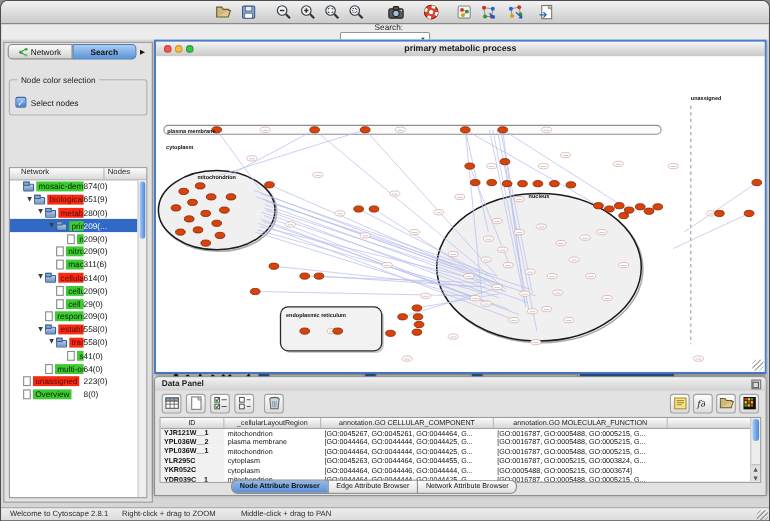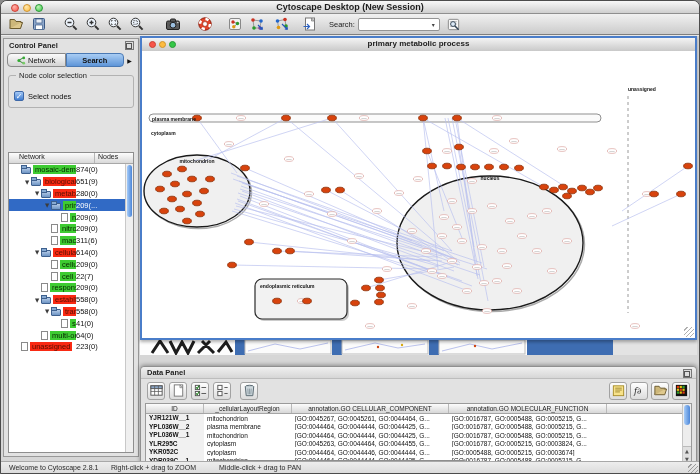--- a/index.html
+++ b/index.html
@@ -9,41 +9,41 @@
 
   
   .titlebar{position:relative;height:13px;background:linear-gradient(#f8f8f8,#cfcfcf);border-bottom:1px solid #8f8f8f;}
   .tl{position:absolute;top:2.5px;width:8px;height:8px;border-radius:50%;}
   .tl.red{left:10px;background:radial-gradient(circle at 35% 30%,#ffb3ab,#f85449);border:1px solid #c94237;}
   .tl.yellow{left:22px;background:radial-gradient(circle at 35% 30%,#ffe9b0,#fdbb40);border:1px solid #cf9430;}
   .tl.green{left:34px;background:radial-gradient(circle at 35% 30%,#c3f4b8,#35c748);border:1px solid #2a9a37;}
   .wtitle{text-align:center;font-size:9px;font-weight:bold;color:#1c1c1c;line-height:13px;}
 
   
-  .toolbar{position:relative;height:21px;background:linear-gradient(#f1f1f1,#cbcbcb);border-bottom:1px solid #7e7e7e;display:flex;align-items:center;padding:0 5px;}
+  .toolbar{position:relative;height:21px;background:linear-gradient(#f1f1f1,#cbcbcb);border-bottom:1px solid #7e7e7e;display:flex;align-items:center;padding:0 5px;flex-direction:column;}
   .tbtn{width:19px;height:19px;display:flex;align-items:center;justify-content:center;flex:none;}
   .search-label{font-size:7.5px;color:#222;margin:0 3px 0 10px;}
   .search-box{position:relative;width:82px;height:13px;background:#fff;border:1px solid #949494;border-radius:2px;flex:none;}
   .search-box input{position:absolute;inset:0;border:none;background:transparent;font-size:7.5px;padding:0 12px 0 3px;outline:none;width:100%;}
   .search-arrow{position:absolute;right:0;top:0;width:11px;height:11px;font-size:6px;color:#444;text-align:center;line-height:11px;font-family:"DejaVu Sans",sans-serif;}
 
   
   .main{position:absolute;top:35px;bottom:12px;left:0;right:0;background:#d6d6d6;}
 
   
   .control-panel{position:absolute;left:2px;top:2px;width:136px;bottom:4px;background:#e2e2e2;border:1px solid #989898;}
   .cp-titlebar{position:relative;height:13px;display:flex;align-items:center;padding:0 5px;font-size:7.5px;font-weight:bold;color:#222;}
   .float-icon{position:absolute;right:4px;top:2px;width:9px;height:9px;border:1px solid #777;background:#ddd;}
   .float-icon::before{content:"";position:absolute;right:1px;top:1px;width:4px;height:4px;border:1px solid #555;}
   .cp-tabs{display:flex;align-items:center;height:17px;padding:1px 3px 2px;}
   .cp-tab{flex:1;height:14px;border:1px solid #8a8a8a;background:linear-gradient(#fbfbfb,#d3d3d3);font-size:7.5px;display:flex;align-items:center;justify-content:center;gap:2px;color:#111;}
   .cp-tab.first{border-radius:4px 0 0 4px;}
   .cp-tab.sel{background:linear-gradient(#a9cdf4,#5e95d8);border-color:#4a79b4;font-weight:bold;border-radius:0 4px 4px 0;}
   .cp-more{width:11px;text-align:center;font-size:6px;color:#111;font-family:"DejaVu Sans",sans-serif;}
-  .groupbox{position:relative;margin:6px 4px 4px;border:1px solid #b2b2b2;border-radius:3px;padding:8px 5px 6px;}
+  .groupbox{position:relative;margin:16px 4px 4px;border:1px solid #b2b2b2;border-radius:3px;padding:8px 5px 6px;}
   .groupbox-title{position:absolute;top:-5px;left:7px;background:#e2e2e2;padding:0 3px;font-size:7.5px;color:#222;}
   .combobox{position:relative;height:15px;background:#fff;border:1px solid #8f8f8f;border-radius:3px;font-size:7.5px;display:flex;align-items:center;padding-left:8px;color:#111;}
   .combo-btn{position:absolute;right:1px;top:1px;bottom:1px;width:13px;border-radius:2px;background:linear-gradient(#9ec7f7,#3f7ecf);color:#fff;display:flex;flex-direction:column;align-items:center;justify-content:center;font-size:5px;line-height:4px;font-family:"DejaVu Sans",sans-serif;}
   .checkbox-row{display:flex;align-items:center;gap:4px;margin-top:7px;font-size:7.5px;color:#111;}
   .checkbox{width:10px;height:10px;border:1px solid #3d68a8;border-radius:2px;background:linear-gradient(#a5c9f6,#3e7cd0);color:#fff;font-size:8px;line-height:9px;text-align:center;font-family:"DejaVu Sans",sans-serif;}
 
   .tree-panel{position:absolute;left:4px;right:4px;top:113px;bottom:3px;background:#fff;border:1px solid #8e8e8e;overflow:hidden;}
   .tree-header{display:flex;height:11px;background:linear-gradient(#fdfdfd,#d9d9d9);border-bottom:1px solid #a8a8a8;font-size:7px;color:#222;}
   .th-network{flex:1;padding-left:10px;border-right:1px solid #b5b5b5;}
   .th-nodes{width:38px;padding-left:3px;}
@@ -69,21 +69,21 @@
   .vtl{position:absolute;top:3px;width:7px;height:7px;border-radius:50%;}
   .vtl.red{left:7px;background:#f85449;border:1px solid #c94237;}
   .vtl.yellow{left:17px;background:#fdbb40;border:1px solid #cf9430;}
   .vtl.green{left:27px;background:#35c748;border:1px solid #2a9a37;}
   .vtitle{text-align:center;font-size:8px;font-weight:bold;color:#1c1c1c;line-height:12px;}
   .canvas{position:absolute;left:0;right:0;top:13px;bottom:0;background:#fff;overflow:hidden;}
   .grip{position:absolute;right:1px;bottom:1px;width:10px;height:10px;background:
     repeating-linear-gradient(135deg,transparent 0 2px,#b0b0b0 2px 3px);}
 
   
-  .data-panel{position:absolute;left:139px;top:330px;width:557px;height:109px;background:#e2e2e2;border:1px solid #909090;border-radius:4px 4px 0 0;box-shadow:0 -1px 4px rgba(0,0,0,.35);}
+  .data-panel{position:absolute;left:139px;top:306px;width:557px;height:109px;background:#e2e2e2;border:1px solid #909090;border-radius:4px 4px 0 0;box-shadow:0 -1px 4px rgba(0,0,0,.35);}
   .dp-titlebar{position:relative;height:12px;display:flex;align-items:center;padding:0 6px;font-size:7.5px;font-weight:bold;color:#222;background:linear-gradient(#f0f0f0,#d6d6d6);border-bottom:1px solid #bdbdbd;border-radius:4px 4px 0 0;}
   .dp-toolbar{position:absolute;left:0;right:0;top:12px;height:23px;display:flex;align-items:center;padding:0 6px;}
   .dpbtn{width:18px;height:18px;border:1px solid #a2a2a2;border-radius:3px;background:linear-gradient(#fefefe,#dcdcdc);display:flex;align-items:center;justify-content:center;flex:none;}
   .dp-right{margin-left:auto;display:flex;gap:3px;}
   .dp-table{position:absolute;left:4px;right:4px;top:36px;height:60px;background:#fff;border:1px solid #9a9a9a;overflow:hidden;}
   .dt-header{display:flex;height:10px;background:linear-gradient(#fcfcfc,#d7d7d7);border-bottom:1px solid #a5a5a5;font-size:6.5px;color:#222;}
   .dt-h{border-right:1px solid #b9b9b9;text-align:center;overflow:hidden;white-space:nowrap;flex:none;line-height:9px;}
   .dt-row{display:flex;height:8.5px;font-size:6.5px;color:#111;align-items:center;}
   .dt-c{padding-left:3px;overflow:hidden;white-space:nowrap;flex:none;}
   .dt-c.id{font-weight:bold;background:#f1f1f1;height:100%;line-height:8.5px;}
@@ -100,26 +100,20 @@
   .statusbar{position:absolute;left:0;right:0;bottom:0;height:12px;background:linear-gradient(#ededed,#dcdcdc);border-top:1px solid #a8a8a8;font-size:7px;color:#2a2a2a;}
   .statusbar span{position:absolute;top:2px;}
   .sgrip{position:absolute;right:1px;bottom:1px;width:10px;height:10px;background:repeating-linear-gradient(135deg,transparent 0 2px,#9d9d9d 2px 3px);}
 </style>
 </head>
 <body>
 
 <div id="stage">
   <div class="window">
 
-    <div class="titlebar">
-      <span class="tl red"></span>
-      <span class="tl yellow"></span>
-      <span class="tl green"></span>
-      <div class="wtitle">Cytoscape Desktop (New Session)</div>
-    </div>
 
     <div class="toolbar">
       <span id="toolbar-icons" style="display:flex;align-items:center;">
           <span class="tbtn" style="margin-left: 0px;">
             <svg width="16" height="16" viewBox="0 0 16 16">
               <path d="M2 12.5 L4 6.5 L14.5 6.5 L12.5 12.5 Z" fill="#dcc globalization"></path>
               <path d="M2 12.5 L4 6.5 L14.5 6.5 L12.5 12.5 Z" fill="#dfc98e" stroke="#6b5a2e"></path>
               <path d="M2 12.5 L2 3.5 L6.5 3.5 L8 5.5 L13 5.5 L13 6.5" fill="#cdb77a" stroke="#6b5a2e"></path>
             </svg>
           </span>
@@ -222,24 +216,20 @@
             <path d="M4.5 5 L11.5 5 M4.5 7.5 L11.5 7.5 M4.5 10 L8 10" stroke="#9a9a9a" stroke-width=".8"></path>
             <path d="M8.5 8.5 L13.5 13.5" stroke="#345" stroke-width="1.6"></path>
             <circle cx="7.5" cy="7.5" r="2.6" fill="#dceaf8" stroke="#345"></circle>
           </svg>
         </span>
     </div>
 
     <div class="main">
 
       <div class="control-panel">
-        <div class="cp-titlebar">
-          <span>Control Panel</span>
-          <span class="float-icon"></span>
-        </div>
         <div class="cp-tabs">
           <span class="cp-tab first">
             <svg width="9" height="9" viewBox="0 0 12 12">
                 <path d="M2 6 L9 2 M2 6 L9 10" stroke="#2d7a2d" stroke-width="1.2" fill="none"></path>
                 <circle cx="2.5" cy="6" r="2" fill="#33aa33"></circle>
                 <circle cx="9" cy="2.5" r="1.8" fill="#33aa33"></circle>
                 <circle cx="9" cy="9.5" r="1.8" fill="#77cc66"></circle>
               </svg>
             <span>Network</span>
           </span>
@@ -313,21 +303,21 @@
               <div class="trow" style="padding-left: 34px;">
                 <span class="tri"></span>
                 <span class="ticon-file"></span>
                 <span class="tlabel green">cellular metabo</span>
                 <span class="tcount">209(0)</span>
               </div>
               <div class="trow" style="padding-left: 34px;">
                 <span class="tri"></span>
                 <span class="ticon-file"></span>
                 <span class="tlabel green">cell communicat</span>
-                <span class="tcount">22(7)</span>
+                <span class="tcount">29(0)</span>
               </div>
               <div class="trow" style="padding-left: 24px;">
                 <span class="tri"></span>
                 <span class="ticon-file"></span>
                 <span class="tlabel green">response to stimulu</span>
                 <span class="tcount">209(0)</span>
               </div>
               <div class="trow" style="padding-left: 24px;">
                 <span class="tri">▼</span>
                 <span class="ticon-folder"></span>
@@ -350,20 +340,26 @@
                 <span class="tri"></span>
                 <span class="ticon-file"></span>
                 <span class="tlabel green">multi-organism pro</span>
                 <span class="tcount">64(0)</span>
               </div>
               <div class="trow" style="padding-left: 4px;">
                 <span class="tri"></span>
                 <span class="ticon-file"></span>
                 <span class="tlabel red">unassigned</span>
                 <span class="tcount">223(0)</span>
+              </div>
+              <div class="trow" style="padding-left: 4px;">
+                <span class="tri"></span>
+                <span class="ticon-file"></span>
+                <span class="tlabel green">Overview</span>
+                <span class="tcount">8(0)</span>
               </div>
             </div>
           <div class="tree-scroll">
               <span class="tree-thumb"></span>
             </div>
         </div>
       </div>
 
       <div class="bg-strip">
         <svg width="557" height="16">

